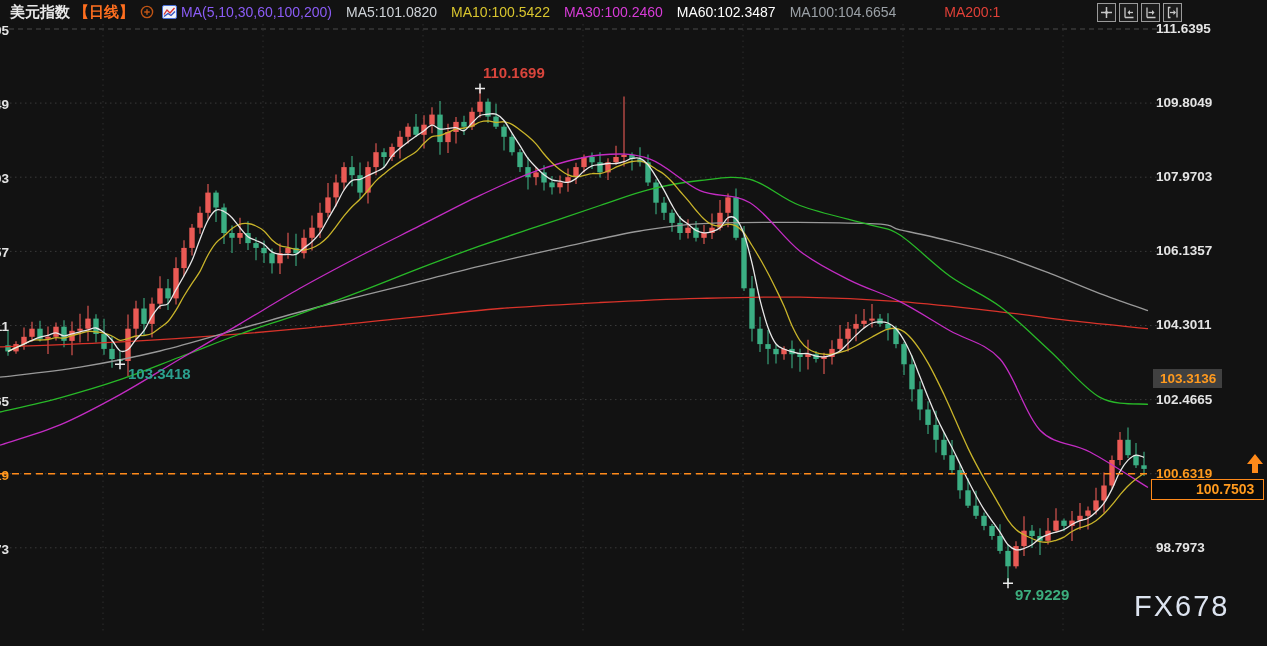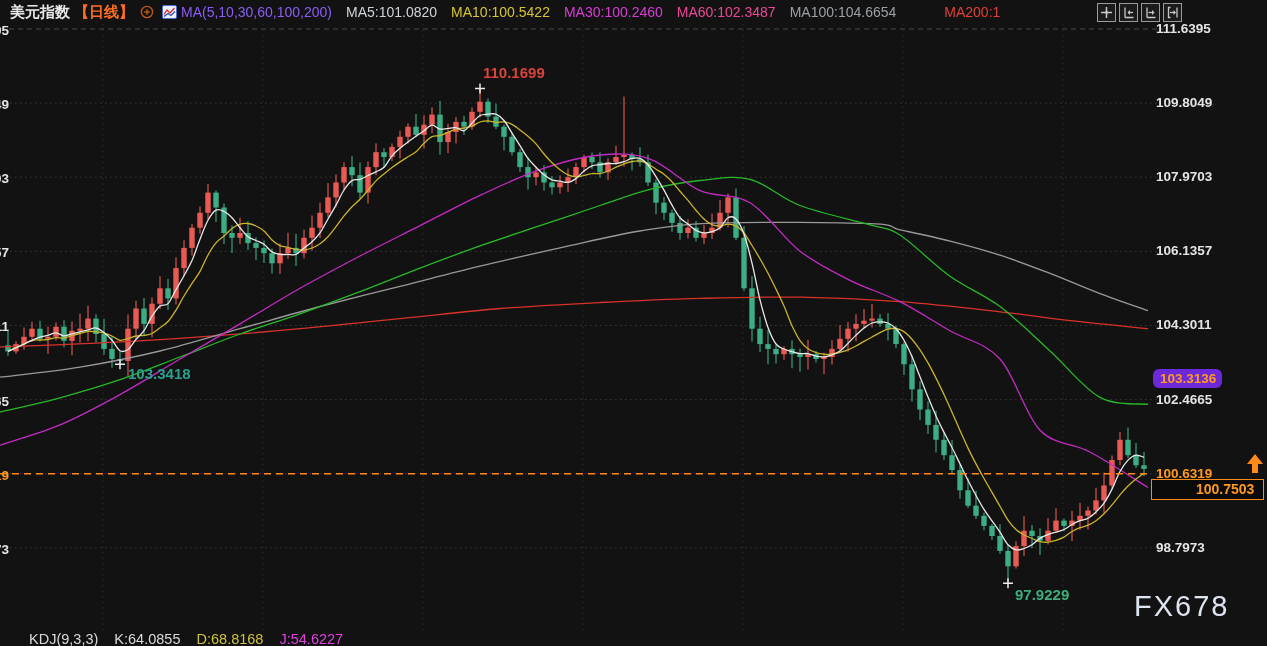--- a/index.html
+++ b/index.html
@@ -18,22 +18,22 @@
   .tool{width:17px;height:17px;background:#1b1b1b;border:1px solid #9a9a9a;display:flex;
         align-items:center;justify-content:center;}
   
   .axis-label{position:absolute;left:1156px;font-size:13.5px;font-weight:700;color:#e4e4e4;line-height:16px;}
   .axis-label.hot{color:#ff9a1e;}
   .frag{position:absolute;left:0;width:9px;height:16px;overflow:hidden;}
   .frag span{display:inline-block;width:80px;margin-left:-71px;text-align:right;font-size:13.5px;
              font-weight:700;color:#e4e4e4;line-height:16px;}
   .frag.hot span{color:#ff9a1e;}
   
-  #badge{position:absolute;left:1153px;background:#6d28d9;color:#ff9a1e;font-size:13.5px;font-weight:700;
-         padding:2px 6px 2px 7px;border-radius:6px;}
+  #badge{position:absolute;left:1153px;background:#404040;color:#ff9a1e;font-size:13.5px;font-weight:700;
+         padding:2px 6px 2px 7px;}
   #pricebox{position:absolute;left:1151px;background:#0a0a0a;border:1.5px solid #ff8a1a;color:#ff9a1e;
             font-size:14px;font-weight:700;padding:1px 9px 2px 9px;}
   #jump{position:absolute;left:1246px;}
   
   #wm{position:absolute;left:1134px;top:590px;font-size:29px;letter-spacing:2px;color:#dde4f0;}
   #ftr{position:absolute;left:29px;top:631px;font-size:14.5px;color:#d9d9d9;white-space:nowrap;}
   #ftr span{margin-right:12px;}
   #ftr .d{color:#cfc23a;}
   #ftr .j{color:#e040e0;}
   svg#chart{position:absolute;left:0;top:0;}
@@ -375,21 +375,21 @@
       </svg>
     </span>
     <span class="mini">
       <svg width="15" height="14" viewBox="0 0 15 14">
         <rect x="0.5" y="0.5" width="14" height="13" rx="1.5" fill="#eef2f8" stroke="#4a6fd4"></rect>
         <polyline points="2,9.5 5,5 8,8 12.5,3" fill="none" stroke="#d83030" stroke-width="1.3"></polyline>
         <polyline points="2,11.5 6,8.5 9,10.5 13,6.5" fill="none" stroke="#3050c0" stroke-width="1.3"></polyline>
       </svg>
     </span>
     <span class="t-ma">MA(5,10,30,60,100,200)</span>
-    <span id="ma-values"><span style="color: rgb(207, 211, 216);">MA5:101.0820</span><span style="color: rgb(216, 197, 46);">MA10:100.5422</span><span style="color: rgb(216, 60, 216);">MA30:100.2460</span><span style="color: #ec4899;">MA60:102.3487</span><span style="color: rgb(154, 160, 166);">MA100:104.6654</span><span style="color: rgb(224, 64, 56); margin-left: 48px;">MA200:1</span></span>
+    <span id="ma-values"><span style="color: rgb(207, 211, 216);">MA5:101.0820</span><span style="color: rgb(216, 197, 46);">MA10:100.5422</span><span style="color: rgb(216, 60, 216);">MA30:100.2460</span><span style="color: #ffffff;">MA60:102.3487</span><span style="color: rgb(154, 160, 166);">MA100:104.6654</span><span style="color: rgb(224, 64, 56); margin-left: 48px;">MA200:1</span></span>
   </div>
 
   <div id="tools">
     <span class="tool">
       <svg width="13" height="13" viewBox="0 0 13 13">
         <path d="M6.5 1v11M1 6.5h11" stroke="#c8c8c8" stroke-width="1.5"></path>
         <rect x="5.3" y="5.3" width="2.4" height="2.4" fill="#c8c8c8"></rect>
       </svg>
     </span>
     <span class="tool">
@@ -440,20 +440,14 @@
   <div id="pricebox" style="top: 478.707px; padding-left: 44px;">100.7503</div>
 
   <div id="jump" style="top: 453.707px;">
     <svg width="20" height="19" viewBox="0 0 20 19">
       <path d="M9 0l8 10h-5v9H6v-9H1z" fill="#ff8a1a"></path>
     </svg>
   </div>
 
   <div id="wm">FX678</div>
 
-  <div id="ftr">
-    <span>KDJ(9,3,3)</span>
-    <span>K:64.0855</span>
-    <span class="d">D:68.8168</span>
-    <span class="j">J:54.6227</span>
-  </div>
 
 </div>
 
 </body></html>

